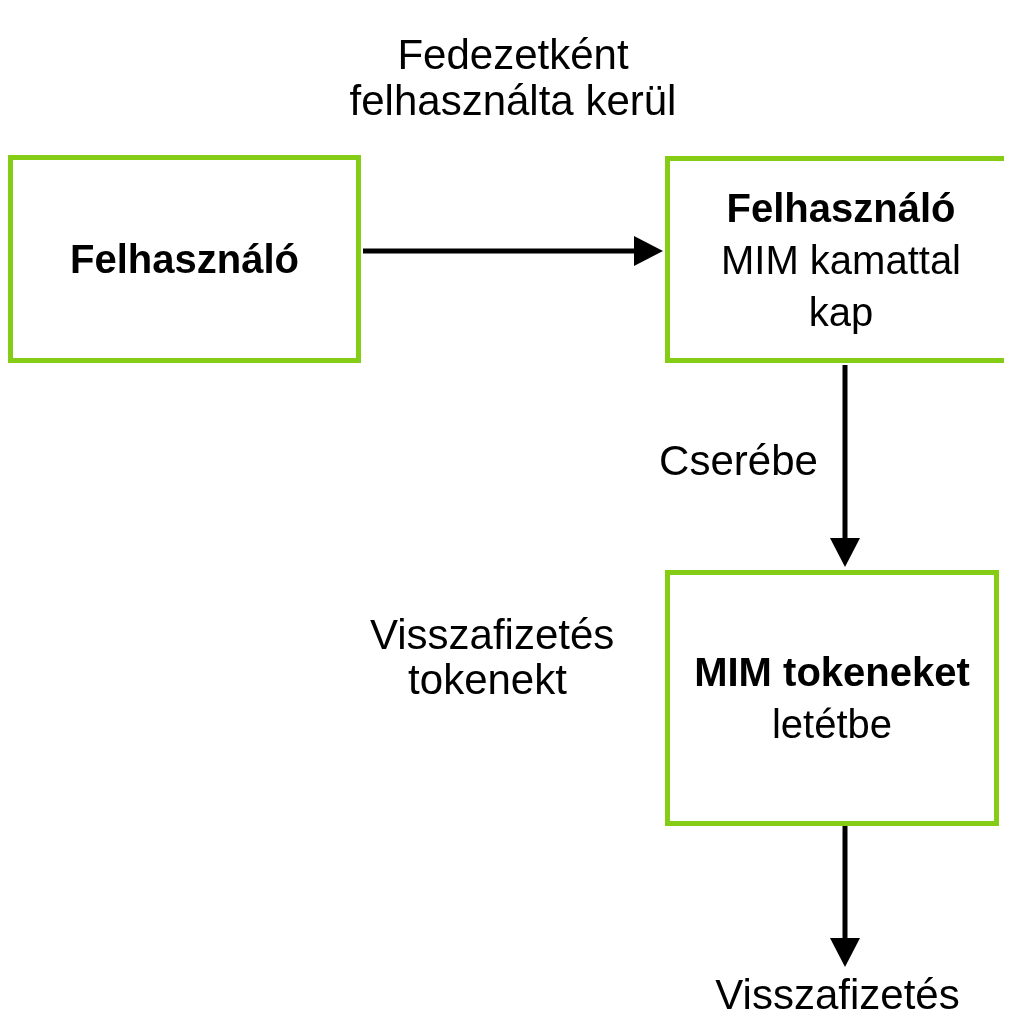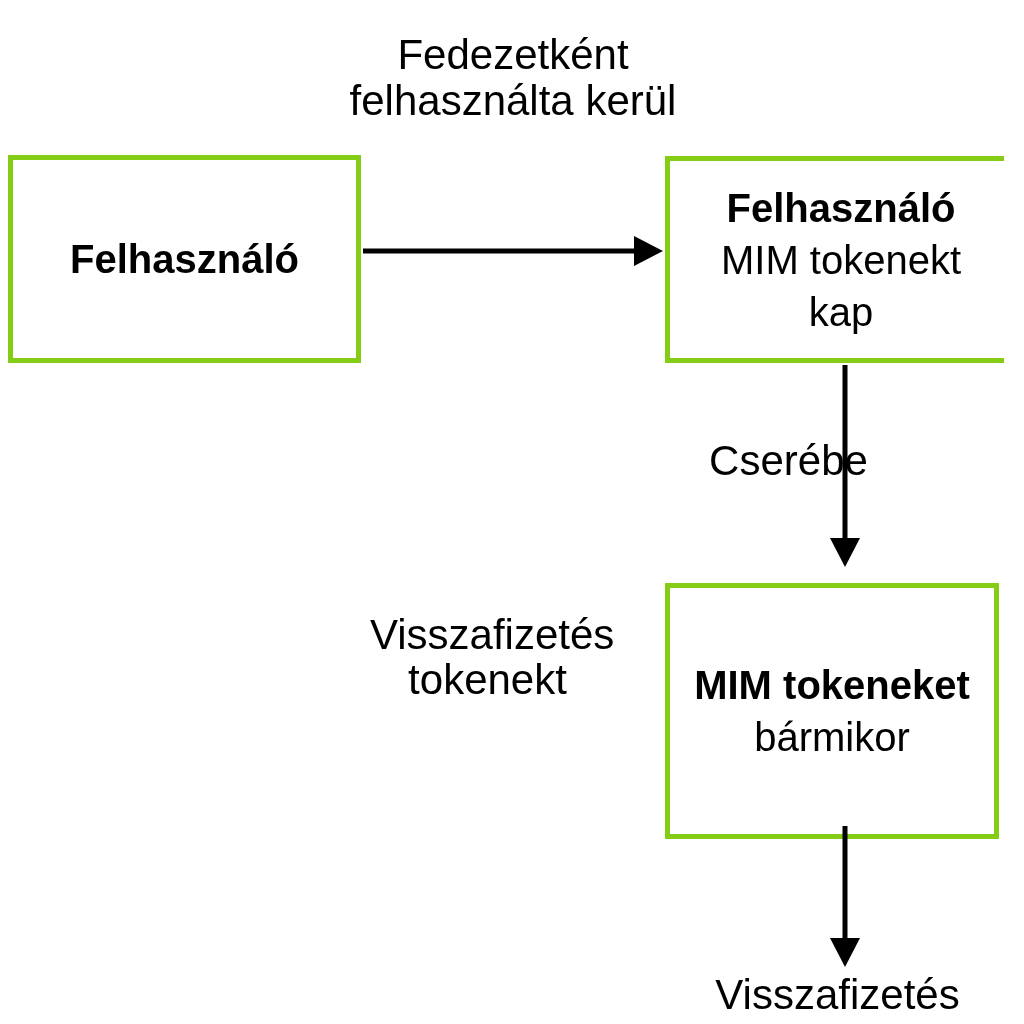--- a/index.html
+++ b/index.html
@@ -35,24 +35,24 @@
   }
   .float-label {
     position: absolute;
     text-align: center;
     font-size: 42px;
     line-height: 46px;
     white-space: nowrap;
   }
   #node-deposit   { left: 8px;   top: 155px; width: 353px; height: 208px; }
   #node-receive   { left: 665px; top: 156px; width: 352px; height: 207px; }
-  #node-use       { left: 665px; top: 583px; width: 334px; height: 256px; }
+  #node-use       { left: 665px; top: 570px; width: 334px; height: 256px; }
 
   #label-collateral { left: 298px; top: 32px;  width: 430px; }
-  #label-exchange   { left: 686px; top: 438px; width: 205px; }
+  #label-exchange   { left: 636px; top: 438px; width: 205px; }
   #label-repayment-interest { left: 370px; top: 612px; width: 235px; line-height: 45px; }
   #label-repayment-bottom   { left: 700px; top: 972px; width: 275px; }
 
   .arrows {
     position: absolute;
     left: 0;
     top: 0;
     width: 1024px;
     height: 1024px;
     pointer-events: none;
@@ -76,29 +76,29 @@
     <div>Fedezetként</div>
     <div>felhasználta kerül</div>
   </div>
 
   <div class="node" id="node-deposit">
     <div class="node-title">Felhasználó</div>
   </div>
 
   <div class="node" id="node-receive">
     <div class="node-title">Felhasználó</div>
-    <div>MIM tokenekt</div>
+    <div>MIM kamattal</div>
     <div>kap</div>
   </div>
 
   <div class="float-label" id="label-exchange">Cserébe</div>
 
   <div class="node" id="node-use">
     <div class="node-title">MIM tokeneket</div>
-    <div>bármikor</div>
+    <div>letétbe</div>
   </div>
 
   <div class="float-label" id="label-repayment-interest">
     <div>Visszafizetés</div>
     <div>tokenekt</div>
   </div>
 
   <div class="float-label" id="label-repayment-bottom">Visszafizetés</div>
 
   <svg class="arrows" viewBox="0 0 1024 1024">

